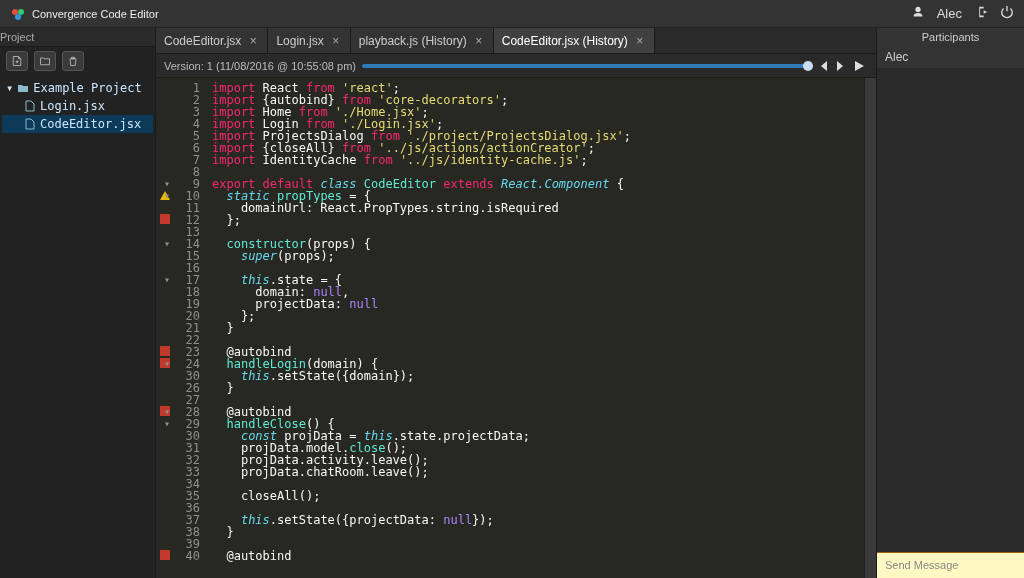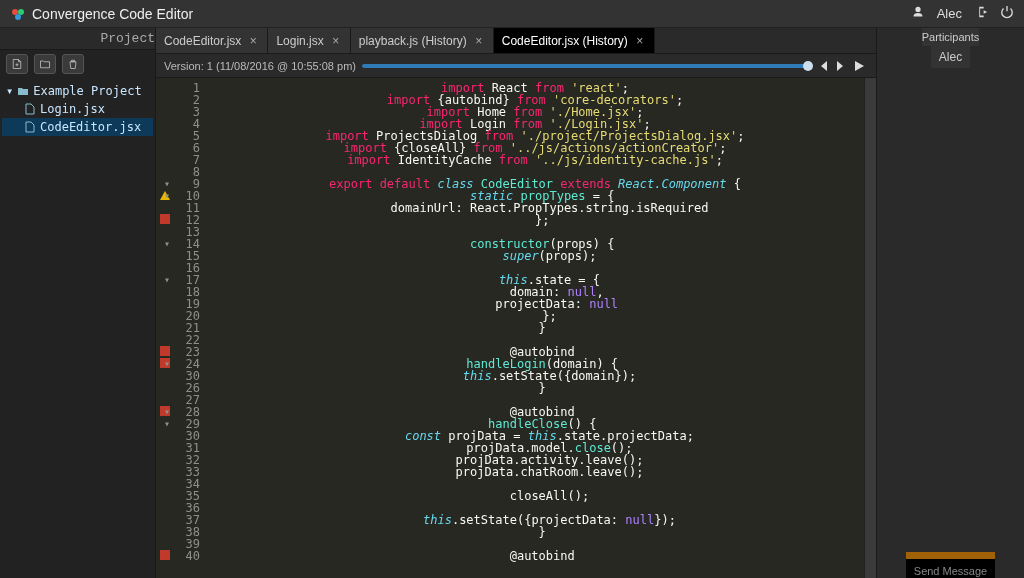--- a/index.html
+++ b/index.html
@@ -1,69 +1,69 @@
 <!DOCTYPE html>
 <html><head>
 <meta charset="utf-8">
 <style>
 * { margin: 0; padding: 0; box-sizing: border-box; }
 body { font-family: "Helvetica Neue", Arial, sans-serif; background: #1e1e1e; color: #ccc; font-size: 13px; overflow: hidden; width: 1024px; height: 578px; }
 .app { display: flex; flex-direction: column; height: 578px; }
 .titlebar { height: 28px; background: #333; display: flex; align-items: center; padding: 0 10px; border-bottom: 1px solid #222; }
 .titlebar .logo { width: 16px; height: 16px; margin-right: 6px; }
-.titlebar .title { color: #eee; font-size: 14px; flex: 1; }
+.titlebar .title { color: #eee; font-size: 11px; flex: 1; }
 .titlebar .user { display: flex; align-items: center; gap: 12px; color: #ddd; }
 .titlebar .user svg { width: 14px; height: 14px; fill: #ddd; }
 .main { display: flex; flex: 1; min-height: 0; }
 .sidebar { width: 156px; background: #222; display: flex; flex-direction: column; border-right: 1px solid #1a1a1a; }
-.proj-header { font-size: 13px; color: #aaa; text-align: right; padding: 3px 0; background: #2a2a2a; border-bottom: 1px solid #1a1a1a; font-family: Liberation Mono, monospace; }
+.proj-header { font-size: 11px; color: #aaa; text-align: left; padding: 3px 0; background: #2a2a2a; border-bottom: 1px solid #1a1a1a; }
 .toolbar { display: flex; gap: 6px; padding: 4px 6px; }
 .toolbar .btn { width: 22px; height: 20px; background: #3a3a3a; border: 1px solid #555; border-radius: 3px; display: flex; align-items: center; justify-content: center; cursor: pointer; }
 .toolbar .btn svg { width: 12px; height: 12px; fill: #ccc; }
 .tree { flex: 1; padding: 4px 2px; font-family: "Menlo","Consolas",monospace; font-size: 12px; color: #c9e6ff; }
 .tree-row { display: flex; align-items: center; height: 18px; padding: 0 4px; gap: 4px; cursor: pointer; white-space: nowrap; }
 .tree-row.indent1 { padding-left: 22px; }
 .tree-row.selected { background: #0d3a58; }
 .tree-row svg { width: 12px; height: 12px; fill: #8bc; flex-shrink: 0; }
 .center { flex: 1; display: flex; flex-direction: column; min-width: 0; background: #272822; }
 .tabs { display: flex; background: #2a2a2a; height: 26px; border-bottom: 1px solid #1a1a1a; }
 .tab { display: flex; align-items: center; padding: 0 8px; gap: 6px; border-right: 1px solid #1a1a1a; background: #333; color: #ccc; font-size: 12px; cursor: pointer; }
-.tab.active { background: #000000; color: #fff; }
+.tab.active { background: #404040; color: #fff; }
 .tab .close { width: 12px; height: 12px; display: flex; align-items: center; justify-content: center; font-size: 12px; color: #aaa; }
 .history-bar { display: flex; align-items: center; height: 24px; background: #2a2a2a; padding: 0 8px; font-size: 11px; color: #bbb; border-bottom: 1px solid #1a1a1a; }
 .history-bar .label { white-space: nowrap; }
 .slider { flex: 1; height: 4px; background: #1a1a1a; border-radius: 2px; position: relative; margin: 0 6px; }
 .slider .track { position: absolute; left: 0; right: 0; height: 4px; background: #2e7bb8; border-radius: 2px; }
 .slider .thumb { position: absolute; right: -5px; top: -3px; width: 10px; height: 10px; border-radius: 50%; background: #cde; }
 .history-bar .pbtn { width: 18px; height: 18px; display: flex; align-items: center; justify-content: center; cursor: pointer; }
 .history-bar .pbtn svg { width: 12px; height: 12px; fill: #ddd; }
 .editor { flex: 1; display: flex; font-family: "Menlo","Consolas",monospace; font-size: 12px; line-height: 12px; background: #272822; overflow: hidden; position: relative; }
 .gutter { width: 50px; background: #272822; text-align: right; padding: 4px 6px 4px 2px; color: #8f908a; }
 .gutter .gl { height: 12px; position: relative; }
 .gutter .gl .mark { position: absolute; left: 2px; top: 0; width: 10px; height: 10px; }
 .mark.err { background: #c0392b; }
 .mark.warn { width: 0; height: 0; border-left: 5px solid transparent; border-right: 5px solid transparent; border-bottom: 9px solid #e6b800; background: none; }
 .mark.fold { color: #8f908a; left: 14px; font-size: 10px; }
-.code { flex: 1; padding: 4px 6px; white-space: pre; color: #f8f8f2; overflow: hidden; text-align: center; }
+.code { flex: 1; padding: 4px 6px; white-space: pre; color: #f8f8f2; overflow: hidden; }
 .code .row { height: 12px; }
 .kw { color: #f92672; }
 .kw2 { color: #66d9ef; font-style: italic; }
 .str { color: #e6db74; }
 .name { color: #5eead4; }
 .id { color: #f8f8f2; }
 .num { color: #ae81ff; }
 .scrollbar { width: 12px; background: #3a3a3a; border-left: 1px solid #222; }
 .status { height: 18px; background: #2a2a2a; display: flex; align-items: center; padding: 0 8px; font-size: 11px; color: #aaa; justify-content: space-between; border-top: 1px solid #1a1a1a; }
-.rightpanel { width: 148px; background: #2a2a2a; display: flex; flex-direction: column; border-left: 1px solid #1a1a1a; align-items: center; }
+.rightpanel { width: 148px; background: #2a2a2a; display: flex; flex-direction: column; border-left: 1px solid #1a1a1a; }
 .panel-header { font-size: 11px; text-align: center; padding: 3px 0; background: #333; color: #ccc; }
 .participants { flex: 0 0 150px; }
 .participants .item { padding: 4px 8px; font-size: 12px; color: #ccc; background: #333; border-bottom:1px solid #2a2a2a;}
 .chat { flex: 1; display: flex; flex-direction: column; }
 .chat-body { flex: 1; background: #2a2a2a; }
-.chat-input { height: 26px; background: #000000; color: #888; font-size: 11px; padding: 6px 8px; border-top: 7px solid #a16207; }
+.chat-input { height: 26px; background: #fef9c3; color: #888; font-size: 11px; padding: 6px 8px; border-top: 1px solid #a16207; }
 </style>
 </head>
 <body>
 
 <div class="app">
   <div class="titlebar">
     <span class="logo">
       <svg viewBox="0 0 16 16">
           <circle cx="5" cy="6" r="3" fill="#e74c3c"></circle>
           <circle cx="11" cy="6" r="3" fill="#2ecc71"></circle>

